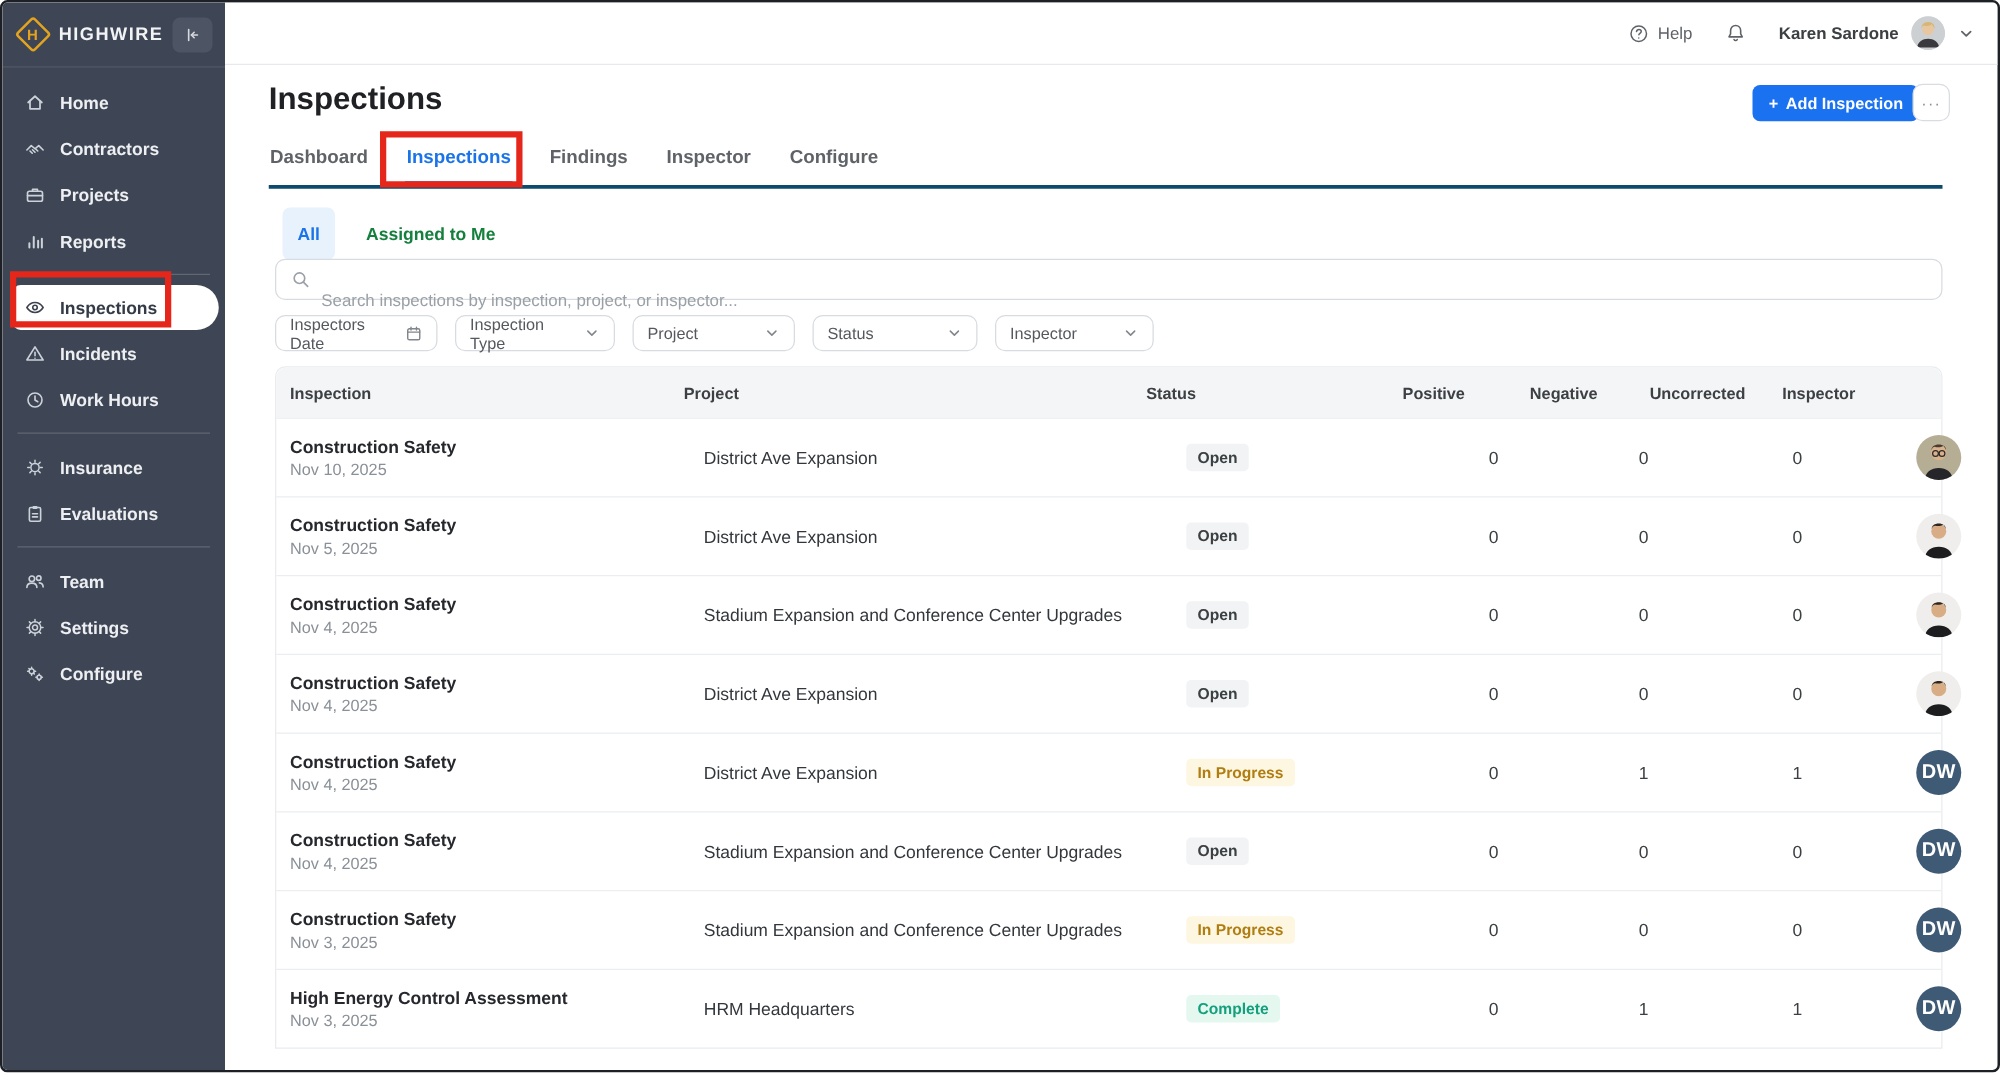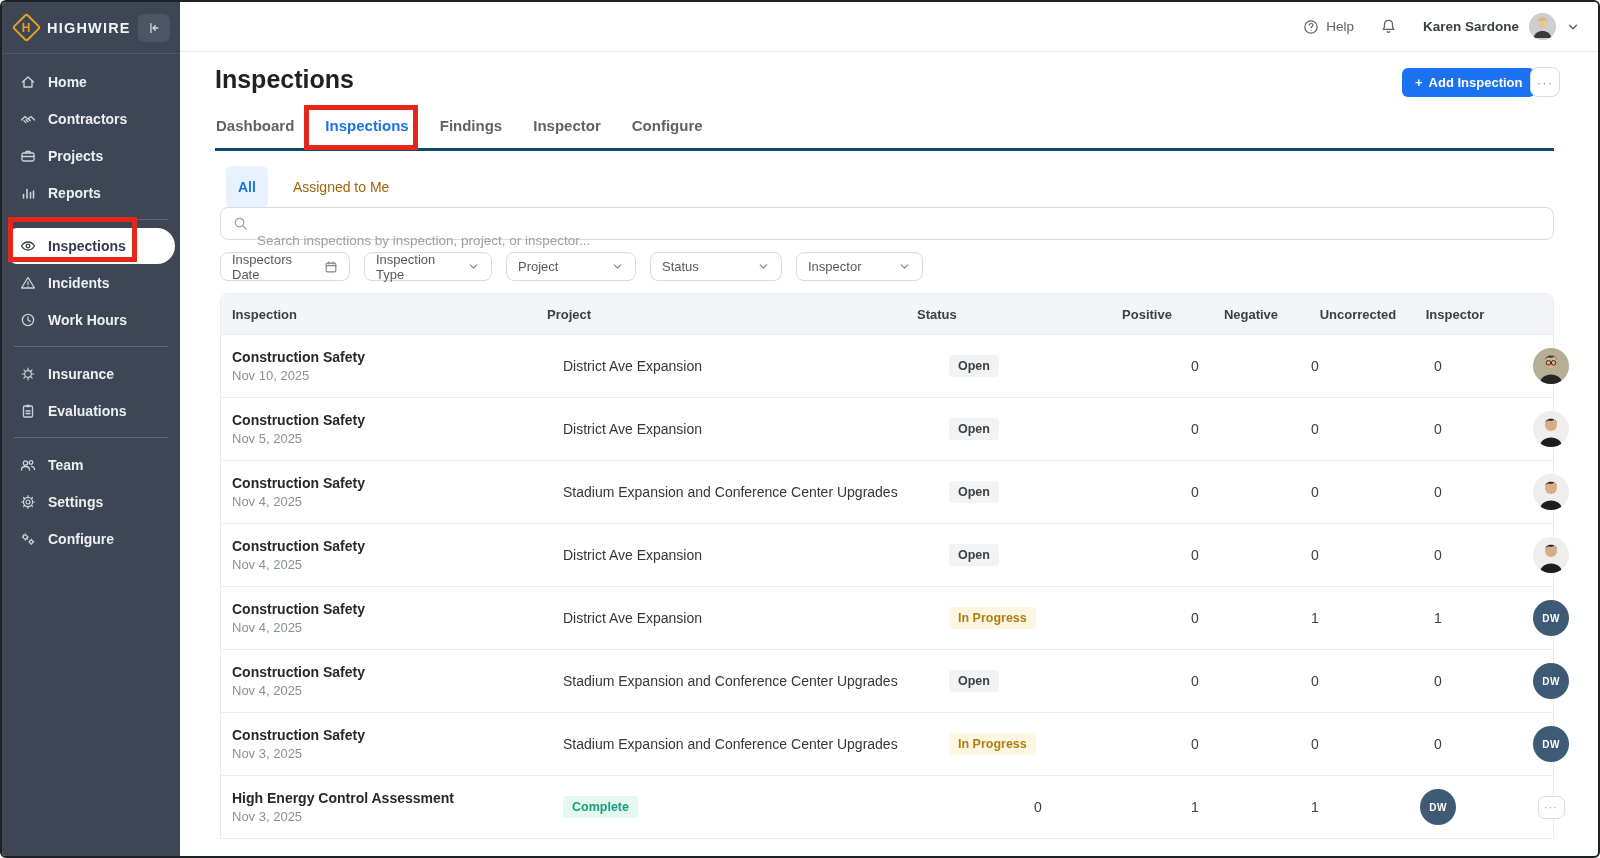--- a/index.html
+++ b/index.html
@@ -41,21 +41,21 @@
 
   
   .tabs { position:absolute; left:213px; top:107px; width:1339px; display:flex; gap:29px; border-bottom:3px solid #0c4a6e; }
   .tab { padding:8px 1px 11px; font-size:15px; font-weight:600; color:#5f6368; cursor:pointer; border-bottom:3px solid transparent; }
   .tab.active { color:#1a73e8; border-bottom-color:#1a73e8; }
 
   
   .segments { position:absolute; left:224px; top:164px; display:flex; align-items:center; gap:25px; }
   .seg-pill { height:42px; padding:0 12px; background:#e8f2fd; color:#1a73e8; font-size:14px; font-weight:bold; border-radius:6px;
               display:flex; align-items:center; cursor:pointer; }
-  .seg-plain { font-size:14px; font-weight:400; color:#a16207; cursor:pointer; }
+  .seg-plain { font-size:14px; font-weight:700; color:#15803d; cursor:pointer; }
   .searchbar { position:absolute; left:218px; top:205px; width:1334px; height:33px; border:1px solid #d8dbe0; border-radius:8px;
                display:flex; align-items:center; padding:0 12px; gap:9px; background:#fff; }
   .searchbar .ico { color:#9aa0a6; display:flex; }
   .searchbar input { border:none; outline:none; flex:1; font-size:13.5px; font-family:inherit; color:#3c4043; background:transparent;margin-top:33px; }
   .searchbar input::placeholder { color:#9aa0a6; }
   .filters { position:absolute; left:218px; top:250px; display:flex; gap:14px; }
   .fchip { height:29px; border:1px solid #d8dbe0; border-radius:8px; background:#fff; display:flex; align-items:center;
            justify-content:space-between; padding:0 11px; font-size:13px; color:#55595e; cursor:pointer; }
   .fchip .ico { color:#80868b; display:flex; margin-left:8px; }
   .fc1{width:130px}.fc2{width:128px}.fc3{width:130px}.fc4{width:132px}.fc5{width:127px}
@@ -70,21 +70,21 @@
   .insp-name { font-size:14px; font-weight:bold; color:#26282d; }
   .insp-date { font-size:13px; color:#8a9097; margin-top:3px; }
   .proj { font-size:14px; color:#33373c; }
   .badge { display:inline-block; font-size:12.5px; font-weight:600; padding:4px 9px; border-radius:4px; }
   .badge[data-status="open"] { background:#f1f3f4; color:#3c4043; }
   .badge[data-status="in-progress"] { background:#fdf6e1; color:#b07d10; }
   .badge[data-status="complete"] { background:#e4f8f0; color:#14a07d; }
   .num { font-size:14px; color:#3c4043; }
   .avatar-cell { display:flex; justify-content:center; }
   .avatar { width:36px; height:36px; border-radius:50%; overflow:hidden; display:flex; align-items:center; justify-content:center; flex:none; }
-  .avatar.initials { background:#3e5a75; color:#fff; font-size:10px; font-weight:bold; letter-spacing:.3px; }
+  .avatar.initials { background:#3e5a75; color:#fff; font-size:16px; font-weight:bold; letter-spacing:.3px; }
   .avatar.p1 { background:#b5ae95; }
   .avatar.p2 { background:#efeeec; }
   .action-cell { display:flex; justify-content:center; }
   .row-more { width:27px; height:23px; border:1px solid #d9dce1; border-radius:7px; background:#fff; color:#9aa0a6;
               font-size:11px; letter-spacing:1px; display:flex; align-items:center; justify-content:center; cursor:pointer; }
 
   
   .anno { position:absolute; border:5px solid #e5261b; pointer-events:none; z-index:30; }
   .anno-sidebar { left:6px; top:215px; width:129px; height:45px; }
   .anno-tab { left:302px; top:103px; width:114px; height:45px; }
@@ -534,20 +534,21 @@
       <div class="action-cell">
           <span class="row-more">···</span>
         </div>
     </div>
 
     <div class="trow">
       <div class="cell-pad">
           <div class="insp-name">High Energy Control Assessment</div>
           <div class="insp-date">Nov 3, 2025</div>
         </div>
+      <div class="proj">HRM Headquarters</div>
       <div><span class="badge" data-status="complete">Complete</span></div>
       <div class="num c-center">0</div>
       <div class="num c-center">1</div>
       <div class="num c-center">1</div>
       <div class="avatar-cell">
           <span class="avatar initials">DW</span>
         </div>
       <div class="action-cell">
           <span class="row-more">···</span>
         </div>

